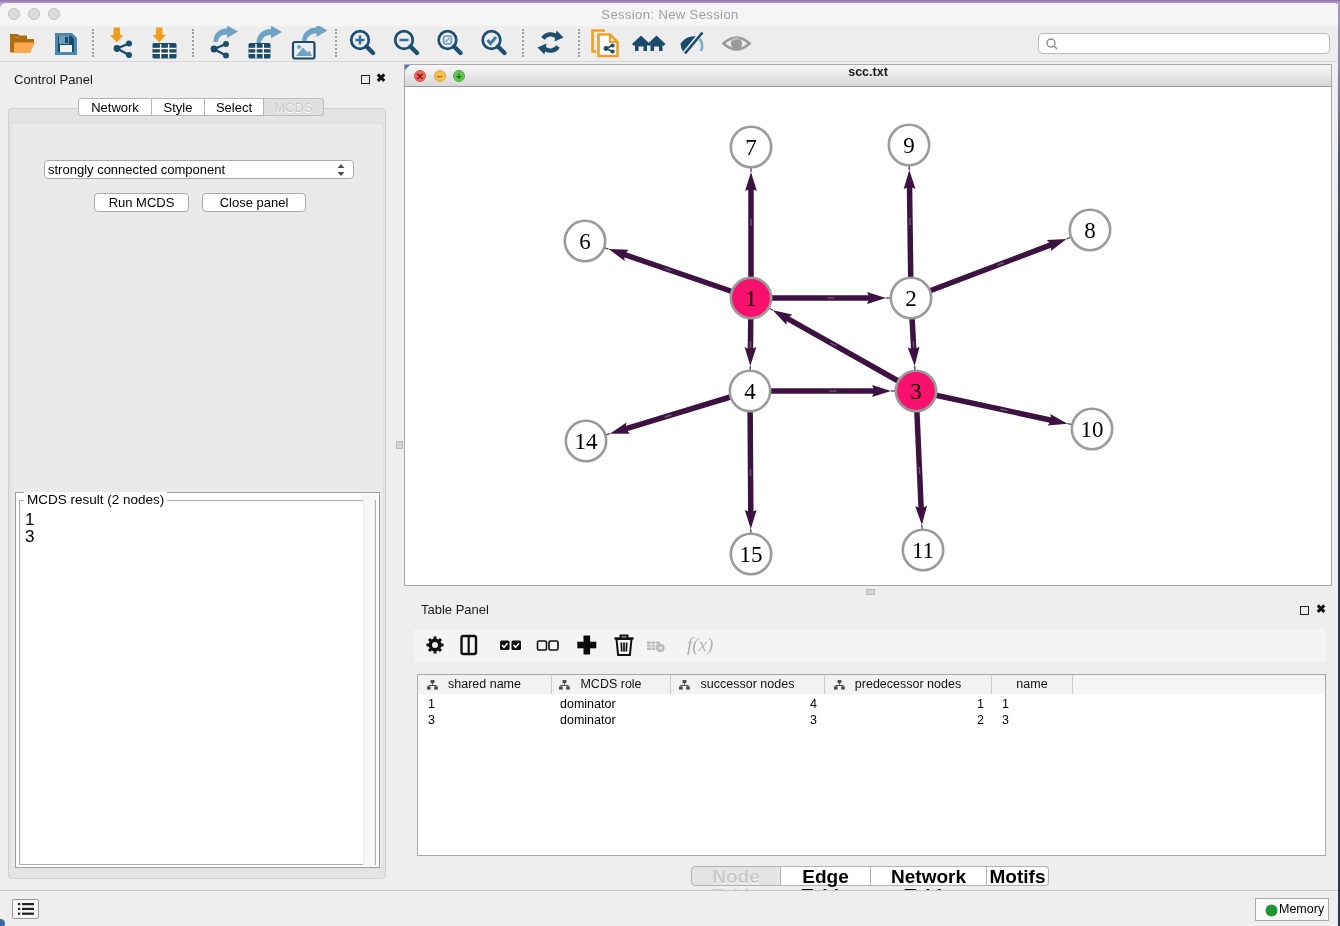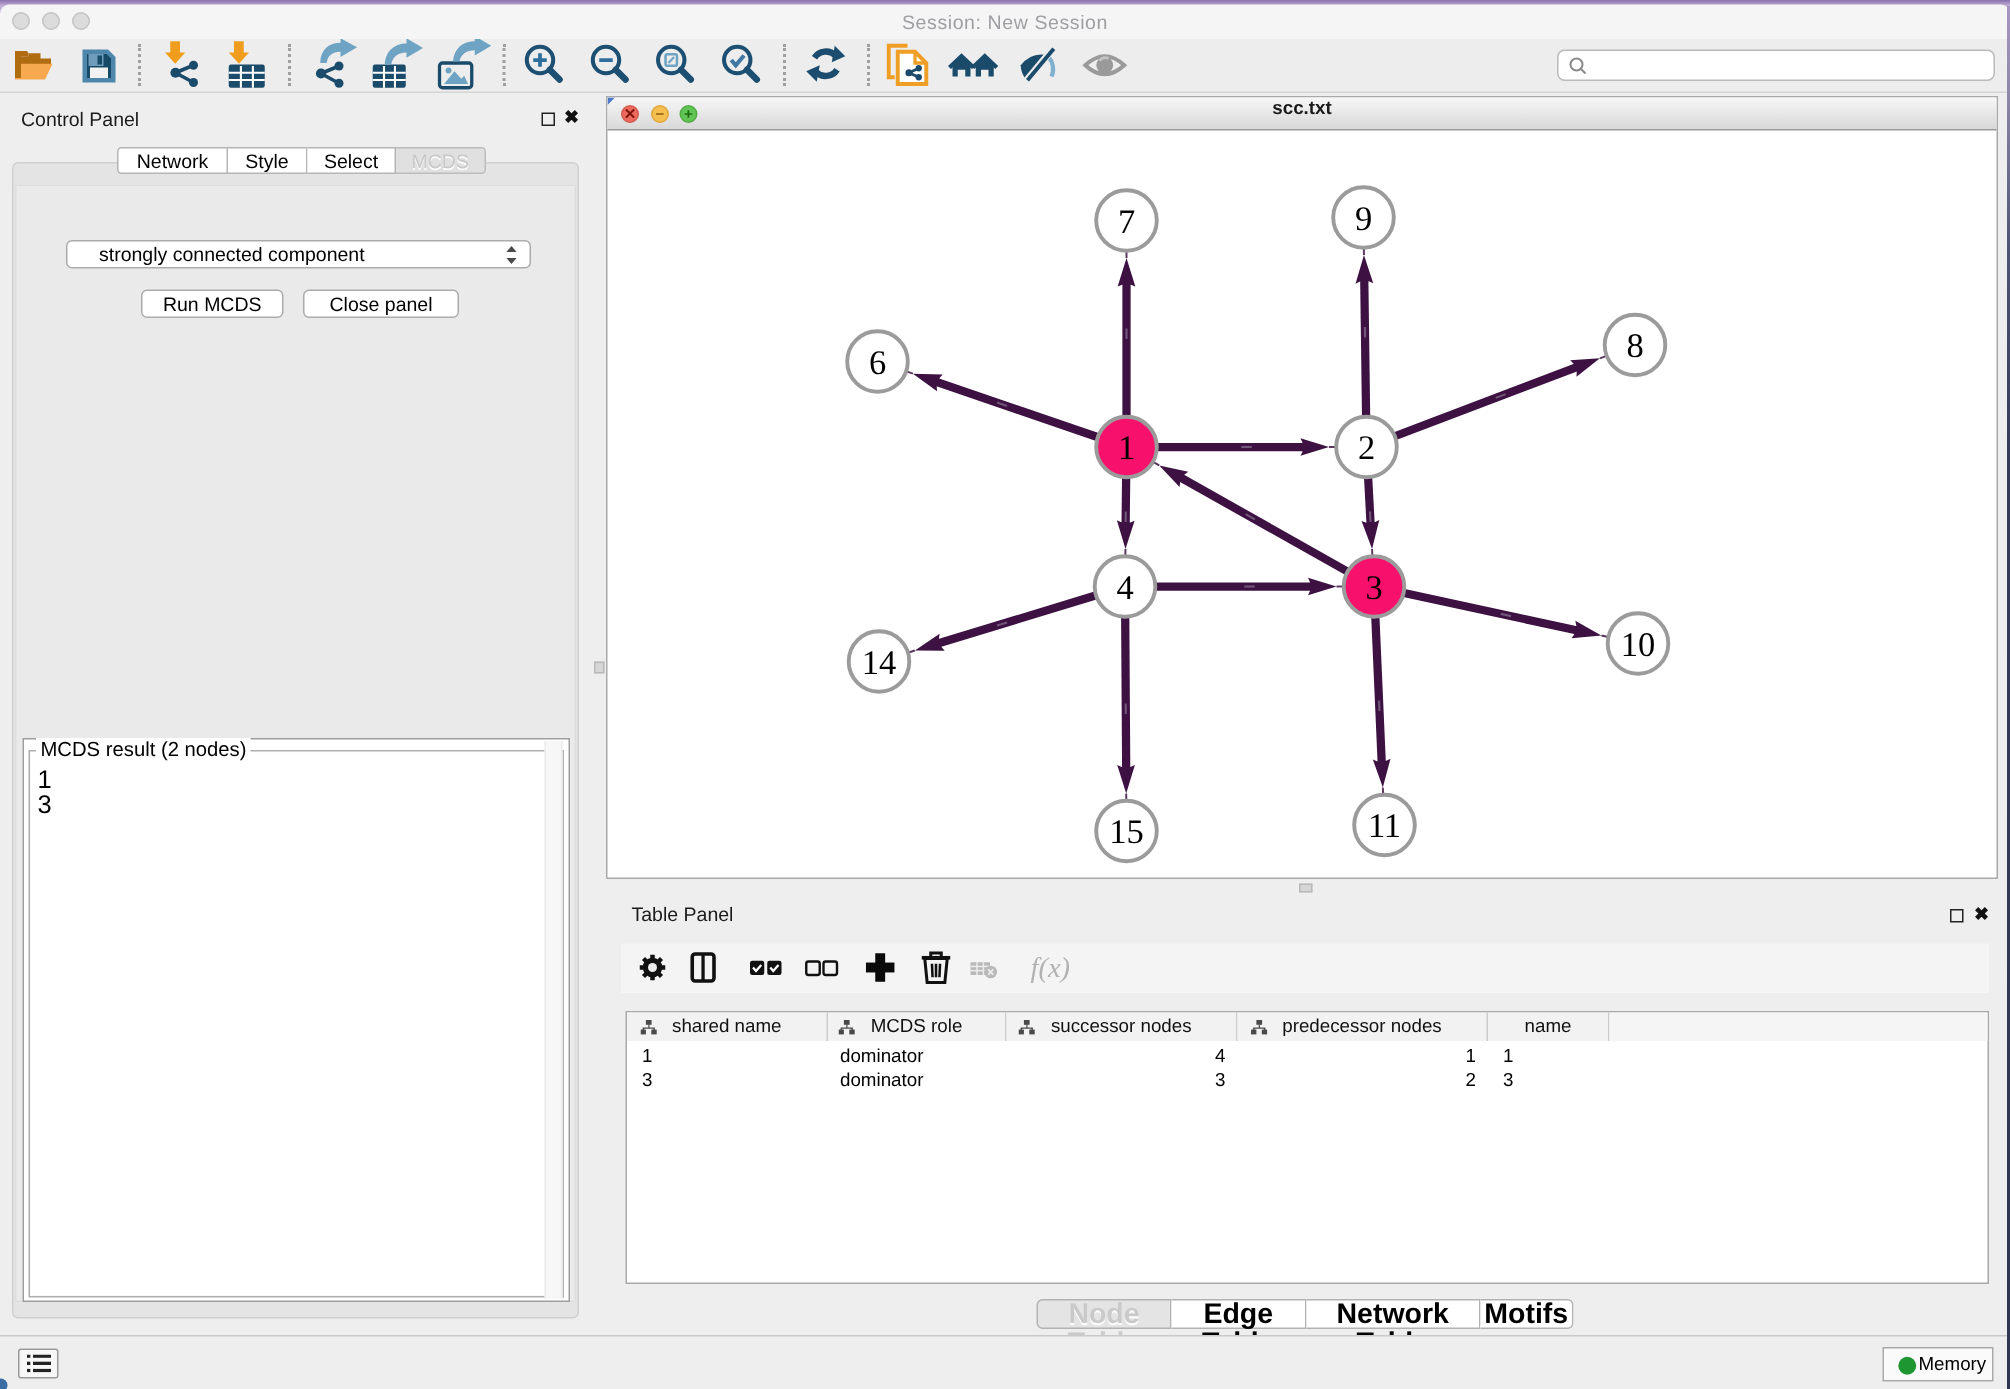--- a/index.html
+++ b/index.html
@@ -17,21 +17,21 @@
 #cptitle{position:absolute;left:14px;top:6px;font-size:13px;color:#1b1b1b}
 .flbtn{position:absolute;width:9px;height:9px;border:1.5px solid #222}
 .xbtn{position:absolute;font-size:12px;font-weight:bold;color:#111}
 #tabpane{position:absolute;left:8px;top:42px;width:378px;height:771px;background:#e4e4e4;border:1px solid #d0d0d0;border-radius:4px}
 #cpinner{position:absolute;left:10px;top:57px;width:374px;height:745px;background:#eaeaea;border:1px solid #dedede}
 .tabrow{position:absolute;display:flex;font-size:13px}
 .tab{height:18px;line-height:17px;text-align:center;background:#fff;border:1px solid #b5b5b5;border-left:none;color:#000;padding:0}
 .tab.first{border-left:1px solid #b5b5b5;border-radius:3px 0 0 3px}
 .tab.sel{background:#e0e0e0;color:#c8c8c8;text-shadow:0 1px 0 #fdfdfd;border-radius:0 3px 3px 0;border-color:#bdbdbd}
 #optlab{position:absolute;left:0;top:70px;width:394px;text-align:center;font-size:13px;color:#000}
-#combo{position:absolute;left:44px;top:94px;width:310px;height:19px;background:#fff;border:1px solid #ababab;border-radius:4px;font-size:13px;line-height:17px;padding-left:21px;color:#000}
+#combo{position:absolute;left:44px;top:94px;width:310px;height:19px;background:#fff;border:1px solid #ababab;border-radius:4px;font-size:13px;line-height:17px;padding-left:3px;color:#000}
 .mbtn{position:absolute;top:127px;height:19px;background:#fff;border:1px solid #ababab;border-radius:4px;font-size:13px;text-align:center;line-height:17px;color:#000}
 #fieldset{position:absolute;left:15px;top:426px;width:365px;height:376px;background:#fff;border:1px solid #9e9e9e}
 #fsetch{position:absolute;left:3px;top:7px;right:3px;bottom:2px;border:1px solid #aeaeae;box-shadow:inset 0 0 0 0.5px #f5f5f5}
 #fsscroll{position:absolute;right:4px;top:1px;width:12px;bottom:1px;background:#f7f7f7;border-left:1px solid #ececec;border-right:1px solid #ececec}
 #fslegend{position:absolute;left:8px;top:-1px;background:#fff;padding:0 3px;font-size:13.5px;color:#000}
 #fstext{position:absolute;left:9px;top:19px;font-size:17px;color:#000;line-height:16.5px}
 
 #netwin{left:404px;top:64px;width:928px;height:522px;background:#fff;border:1px solid #a9a9a9}
 #nettitle{position:absolute;left:0;top:0;width:100%;height:22px;background:linear-gradient(#f7f7f7,#d8d8d8);border-bottom:1px solid #9a9a9a}
 #nettext{position:absolute;top:0;width:100%;text-align:center;font-size:12.5px;font-weight:bold;color:#1a1a1a}

